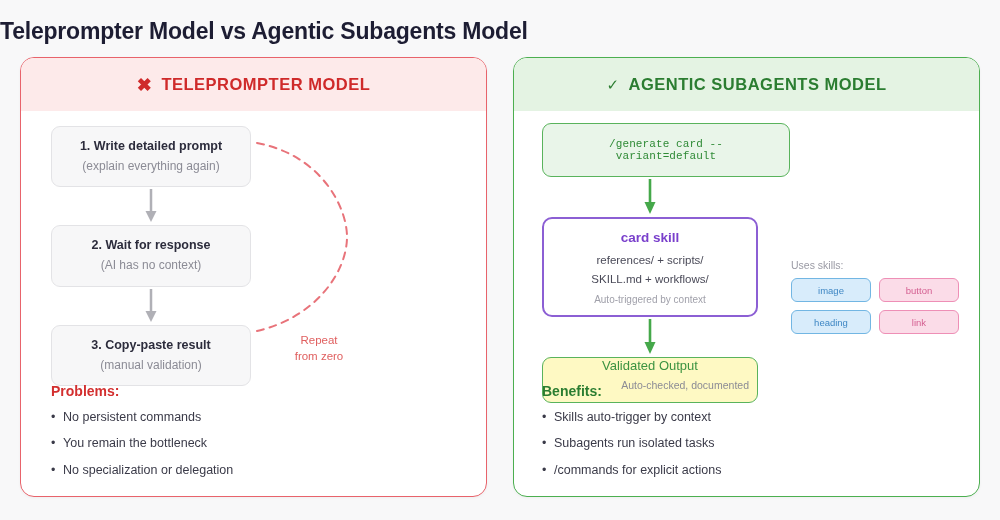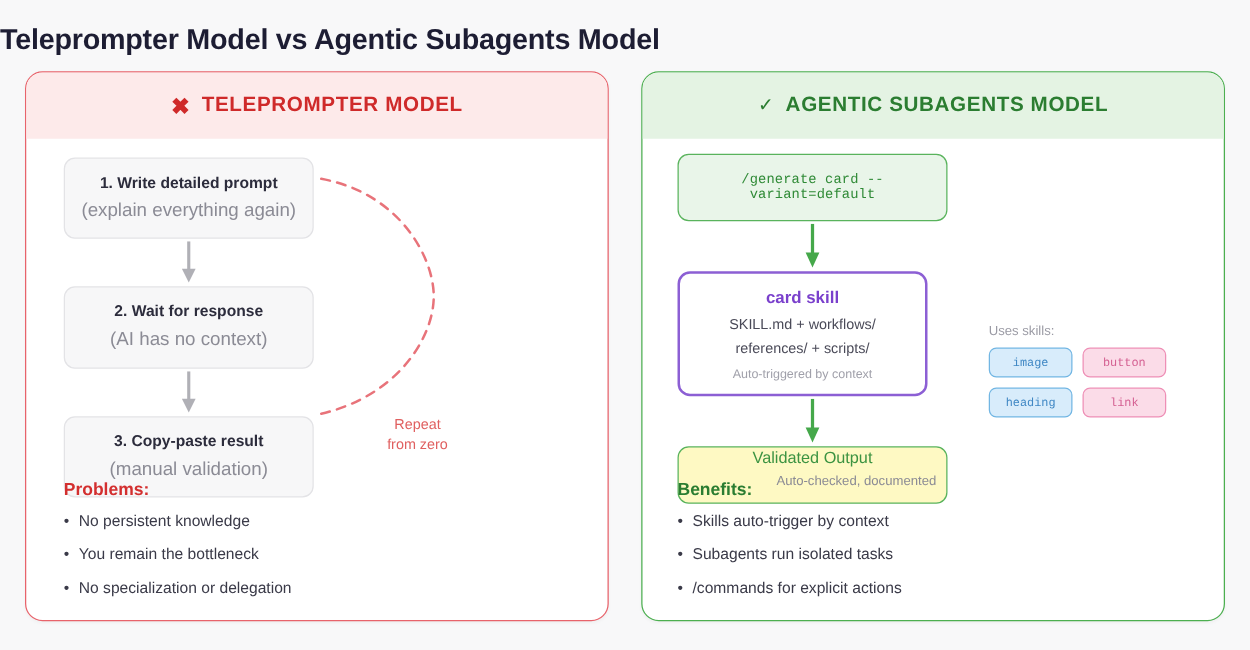--- a/index.html
+++ b/index.html
@@ -88,21 +88,21 @@
     box-sizing: border-box;
     text-align: center;
   }
   .step-title {
     font-size: 12.5px;
     color: #2c2c3c;
     font-weight: 600;
     line-height: 1.35;
   }
   .step-sub {
-    font-size: 15px;
+    font-size: 12px;
     color: #8b8b95;
     margin-top: 4px;
     line-height: 1.3;
   }
 
   .arrow-gray {
     width: 200px;
     height: 38px;
     display: flex;
     justify-content: center;
@@ -113,21 +113,21 @@
   .loop-svg {
     position: absolute;
     left: 230px;
     top: 10px;
     width: 130px;
     height: 230px;
     pointer-events: none;
   }
   .loop-label {
     position: absolute;
-    left: 258px;
+    left: 243px;
     top: 222px;
     width: 110px;
     text-align: center;
     font-size: 11.5px;
     color: #e06060;
     line-height: 1.35;
   }
 
   .problems-head {
     position: absolute;
@@ -161,41 +161,41 @@
   }
 
   
   .flow-right {
     position: absolute;
     left: 28px;
     top: 12px;
     width: 216px;
   }
   .cmd-box {
-    width: 216px;
+    width: 248px;
     background: #e9f5e9;
     border: 1.6px solid #59b35c;
     border-radius: 9px;
     padding: 14px 19px;
     box-sizing: border-box;
     text-align: center;
     font-family: "Liberation Mono", monospace;
     font-size: 11px;
     color: #2f8a36;
     letter-spacing: 0.1px;
   }
   .arrow-green {
     width: 216px;
     height: 40px;
     display: flex;
     justify-content: center;
     align-items: center;
   }
   .skill-box {
-    width: 200px;
+    width: 216px;
     background: #ffffff;
     border: 2px solid #8c5fd4;
     border-radius: 10px;
     padding: 11px 8px 10px;
     box-sizing: border-box;
     text-align: center;
   }
   .skill-title {
     font-size: 13.5px;
     font-weight: bold;
@@ -244,27 +244,27 @@
     color: #9a9aa4;
     margin-bottom: 7px;
   }
   .badge-grid {
     display: flex;
     flex-wrap: wrap;
     gap: 8px 8px;
     width: 180px;
   }
   .badge {
-    width: 67px;
+    width: 80px;
     height: 24px;
     border-radius: 6px;
     display: flex;
     align-items: center;
     justify-content: center;
-    font-family: Liberation Mono, monospace;
+    font-family: Liberation Sans, sans-serif;
     font-size: 9.5px;
     box-sizing: border-box;
   }
   .badge.blue { background: #d8ecfb; border: 1.5px solid #72b6e3; color: #3f87c4; }
   .badge.pink { background: #fbdce8; border: 1.5px solid #ee8fb6; color: #d45f91; }
 
   .benefits-head {
     position: absolute;
     left: 28px;
     top: 272px;
@@ -331,21 +331,21 @@
       </svg>
 
       <div class="loop-label">
         <span>Repeat</span><br>
         <span>from zero</span>
       </div>
 
       <div class="problems-head">Problems:</div>
 
       <ul class="bullets">
-        <li>No persistent knowledge</li>
+        <li>No persistent commands</li>
         <li>You remain the bottleneck</li>
         <li>No specialization or delegation</li>
       </ul>
     </div>
   </div>
 
   <div class="panel right">
     <div class="panel-header">
       <span class="hdr-icon check">✓</span>
       <span>AGENTIC SUBAGENTS MODEL</span>
@@ -359,22 +359,22 @@
 
         <div class="arrow-green">
           <svg width="14" height="36" viewBox="0 0 14 36">
             <line x1="7" y1="0" x2="7" y2="25" stroke="#45a84a" stroke-width="2.6"></line>
             <polygon points="7,35 1.5,23 12.5,23" fill="#45a84a"></polygon>
           </svg>
         </div>
 
         <div class="skill-box">
           <div class="skill-title">card skill</div>
+          <div class="skill-line">references/ + scripts/</div>
           <div class="skill-line">SKILL.md + workflows/</div>
-          <div class="skill-line">references/ + scripts/</div>
           <div class="skill-note">Auto-triggered by context</div>
         </div>
 
         <div class="arrow-green">
           <svg width="14" height="36" viewBox="0 0 14 36">
             <line x1="7" y1="0" x2="7" y2="25" stroke="#45a84a" stroke-width="2.6"></line>
             <polygon points="7,35 1.5,23 12.5,23" fill="#45a84a"></polygon>
           </svg>
         </div>
 

